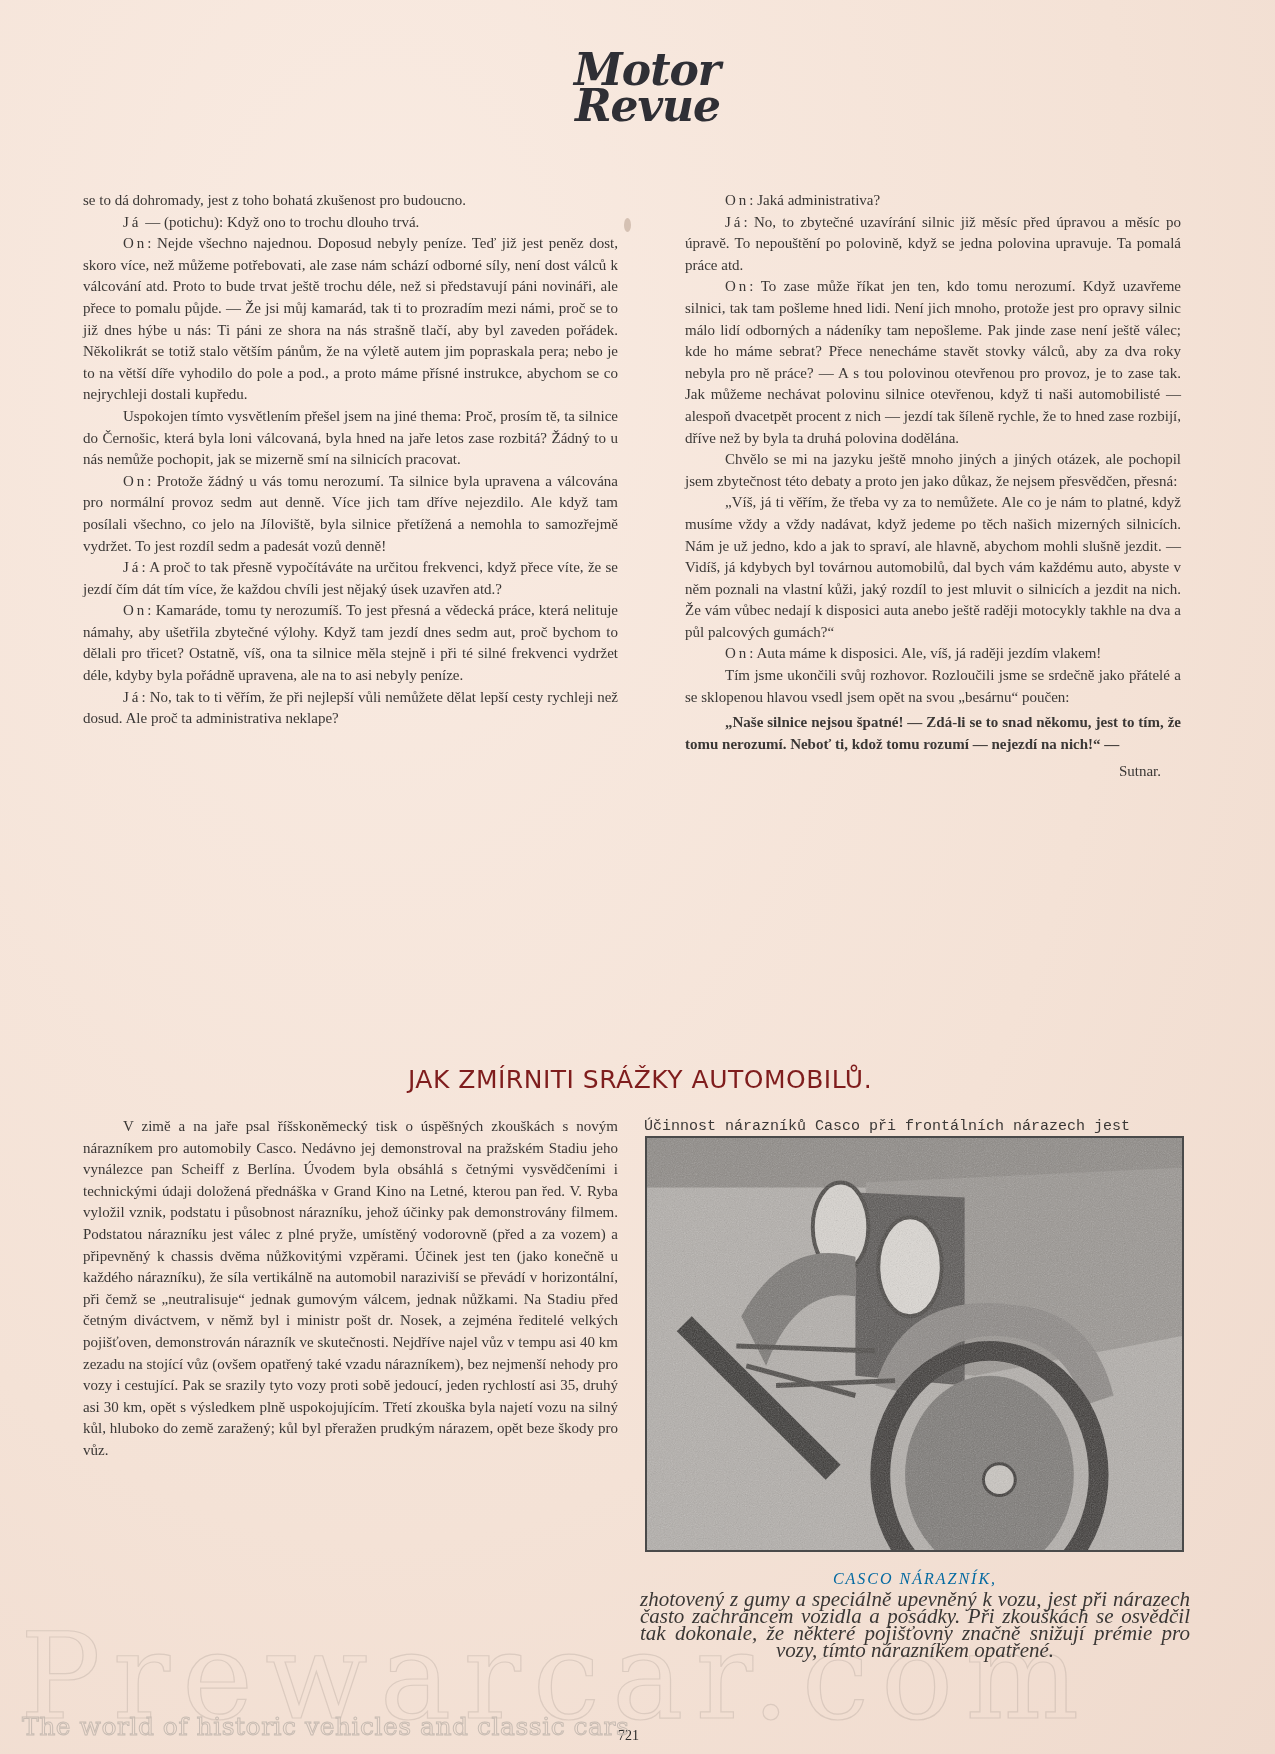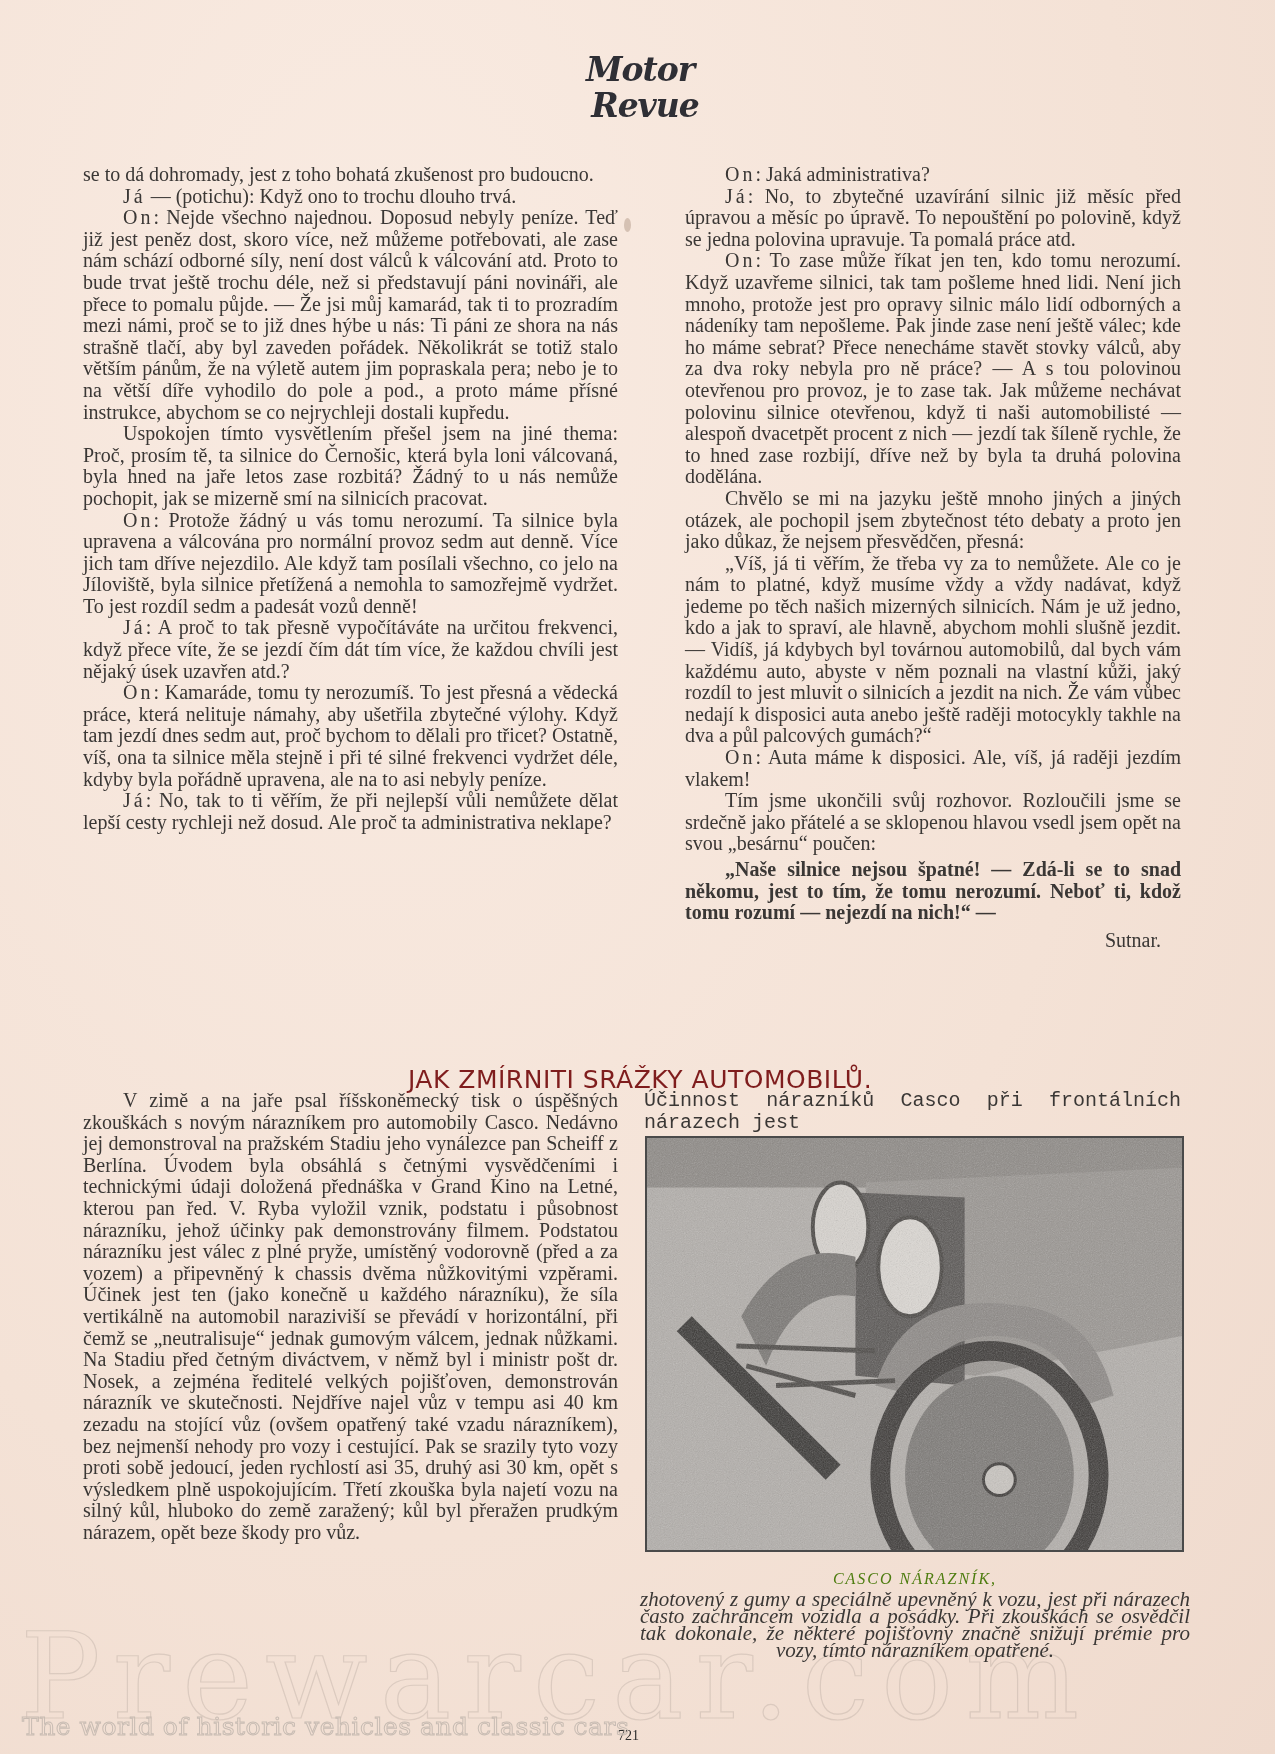--- a/index.html
+++ b/index.html
@@ -4,27 +4,27 @@
 <style>
   html, body { margin: 0; padding: 0; }
   body {
     width: 1275px; height: 1754px; position: relative; overflow: hidden;
     background: #f6e6dc;
     background-image: radial-gradient(ellipse at 30% 20%, #f9ebe2 0%, #f4e2d6 60%, #efdacd 100%);
     font-family: "Liberation Serif", "DejaVu Serif", serif;
     color: #3a3735;
   }
   .masthead {
-    position: absolute; left: 560px; top: 52px; width: 160px; text-align: center;
+    position: absolute; left: 560px; top: 52px; width: 160px; text-align: right;
     font-family: "DejaVu Serif", serif; font-weight: bold; font-style: italic;
-    color: #2f2f35; line-height: 36px; font-size: 33px; letter-spacing: -1px;
+    color: #2f2f35; line-height: 36px; font-size: 44px; letter-spacing: -1px;
   }
   .masthead .l2 { margin-left: 10px; }
   .col {
-    position: absolute; font-size: 20px; line-height: 21.6px; text-align: justify;
+    position: absolute; font-size: 15px; line-height: 21.6px; text-align: justify; margin-top: 26px;
   }
   .col p { margin: 0; }
   .col p.ind { text-indent: 40px; }
   .col p.gap { margin-top: 4px; }
   .spk { letter-spacing: 3px; }
   #col-left { left: 83px; top: 164px; width: 535px; }
   #col-right { left: 685px; top: 164px; width: 496px; }
   .bold { font-weight: bold; }
   .signature { text-align: right; padding-right: 20px; margin-top: 6px !important; }
   .article-title {
@@ -35,21 +35,21 @@
   #col2-left { left: 83px; top: 1090px; width: 535px; }
   #col2-right-top { left: 644px; top: 1090px; width: 537px; font-family: Liberation Mono, monospace; }
   .photo {
     position: absolute; left: 645px; top: 1136px; width: 539px; height: 416px;
     border: 2px solid #4a4a4a; box-sizing: border-box; overflow: hidden;
     background: #a9a6a3;
   }
   .photo svg { width: 100%; height: 100%; display: block; }
   .caption-title {
     position: absolute; left: 640px; top: 1570px; width: 550px; text-align: center;
-    font-style: italic; font-size: 16px; letter-spacing: 2px; color: #4d7c0f;
+    font-style: italic; font-size: 16px; letter-spacing: 2px; color: #0369a1;
   }
   .caption-body {
     position: absolute; left: 640px; top: 1591px; width: 550px; text-align: justify;
     font-style: italic; font-size: 21px; line-height: 17px; color: #3a3735;
     text-align-last: center;
   }
   .page-number {
     position: absolute; left: 618px; top: 1728px; font-size: 14px; color: #2c2c2c;
   }
   .watermark {

